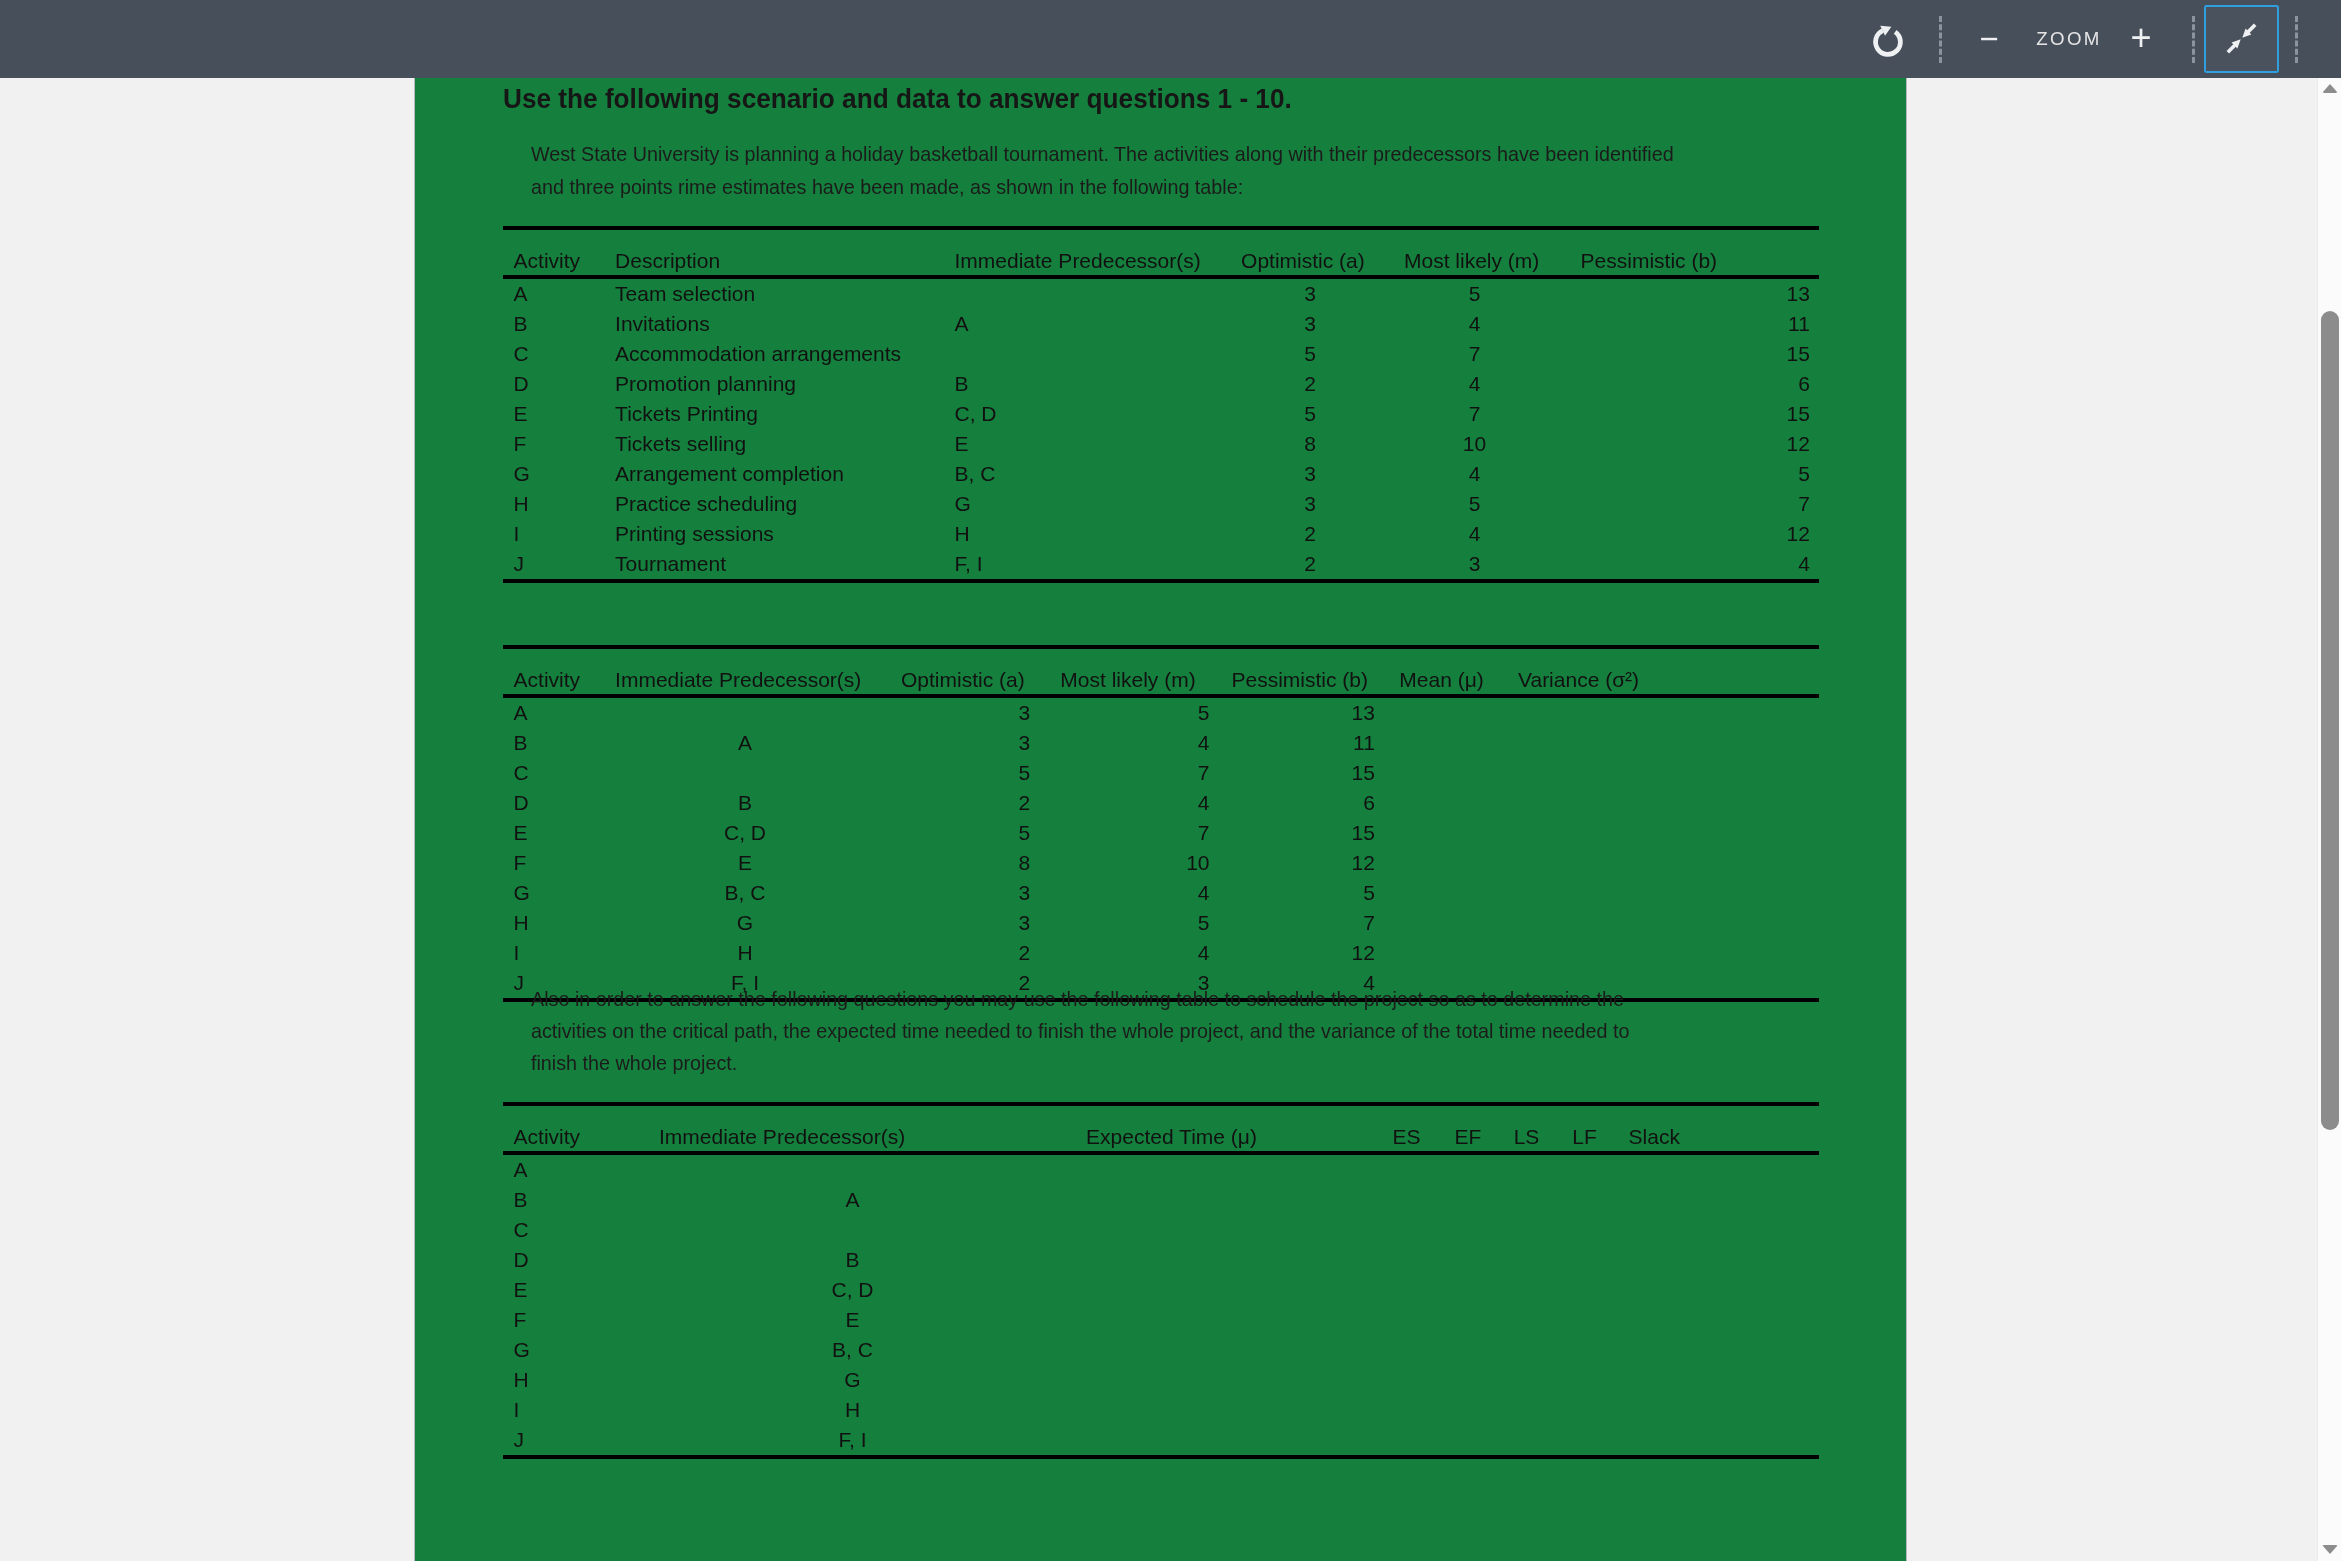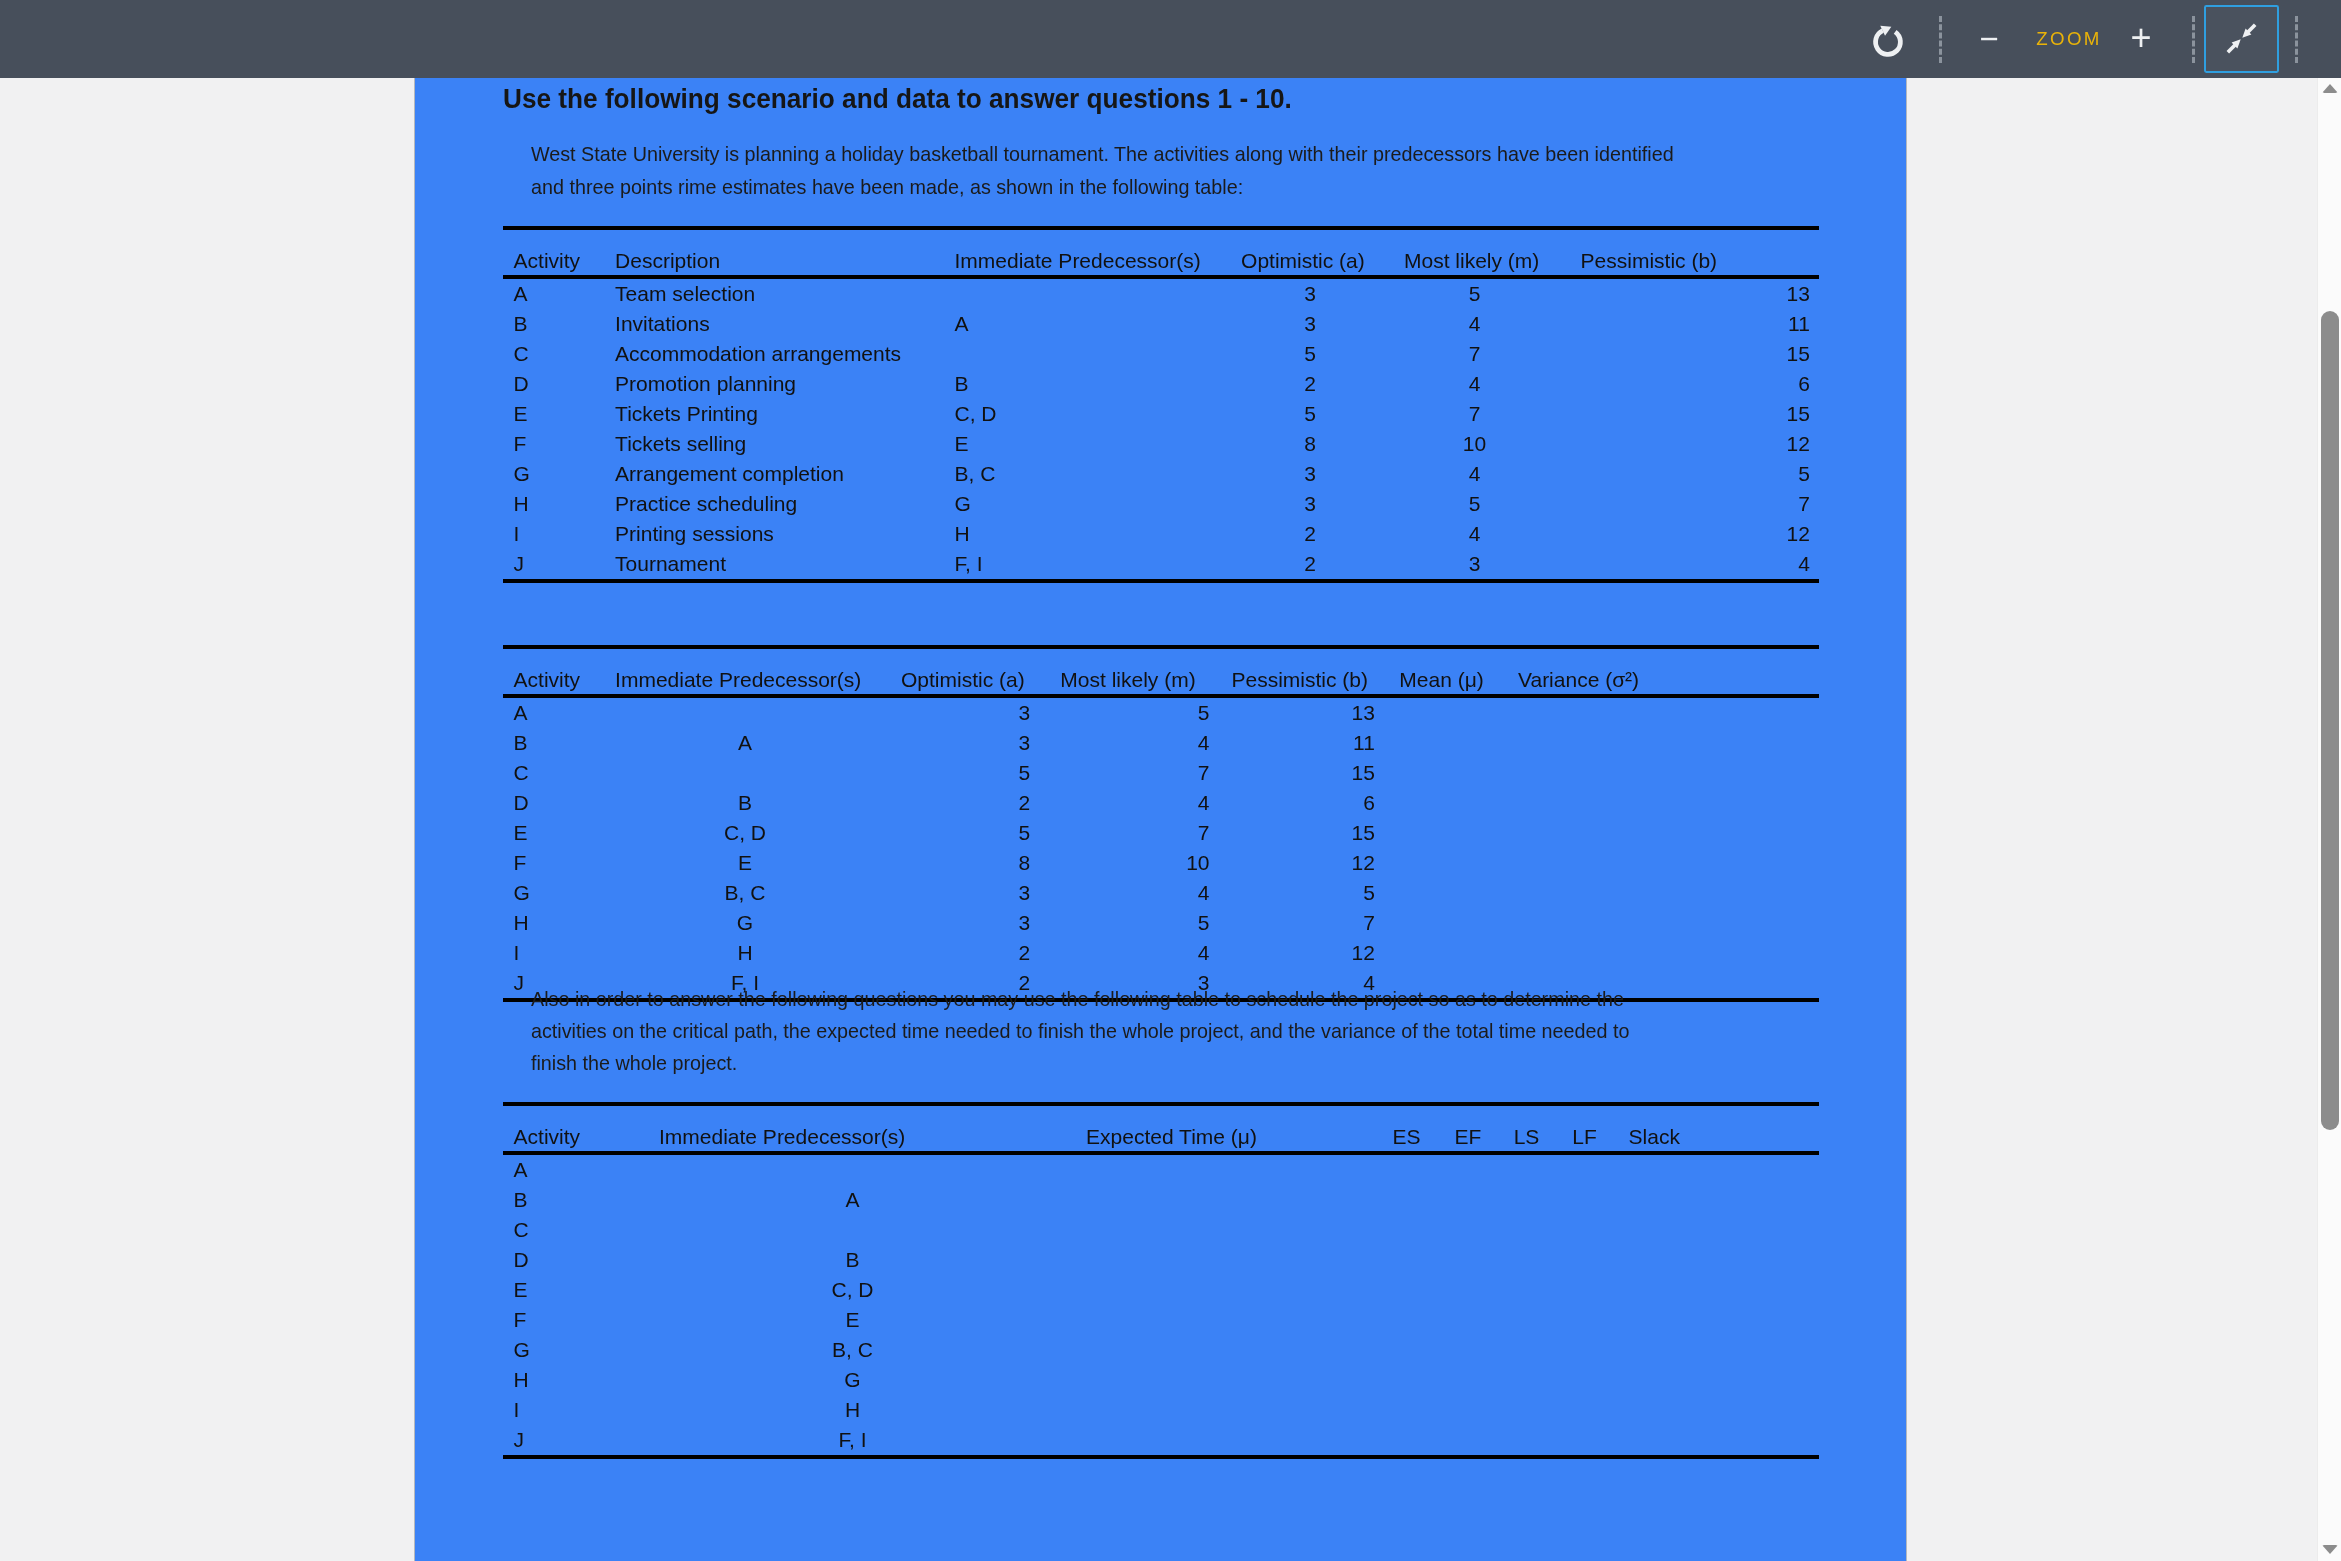--- a/index.html
+++ b/index.html
@@ -18,34 +18,34 @@
     position:absolute;background:transparent;border:none;color:#eef0f2;
     display:flex;align-items:center;justify-content:center;cursor:pointer;padding:0;
   }
   .tb-divider{
     position:absolute;top:16.3px;height:47px;width:0;
     border-left:3.3px dashed #98a0a9;opacity:.85;
   }
   .zoom-label{
     position:absolute;left:2030px;top:0;height:78px;width:78px;
     display:flex;align-items:center;justify-content:center;
-    color:#eab308;font-size:18.7px;letter-spacing:2.4px;
+    color:#e5e5e5;font-size:18.7px;letter-spacing:2.4px;
   }
   .btn-reset{left:1865px;top:18px;width:46px;height:46px;}
   .btn-minus{left:1968px;top:14.6px;width:42px;height:49px;font-size:33px;font-weight:400;}
   .btn-plus{left:2120px;top:13px;width:42px;height:50px;font-size:36px;font-weight:400;}
   .btn-collapse{
     left:2204px;top:4.9px;width:75px;height:68px;
     border:2.4px solid #2f9fe0;border-radius:2.4px;background:rgba(255,255,255,0.02);
   }
   
   .viewport{position:absolute;left:0;top:78px;width:2342px;height:1483px;background:#f1f1f2;}
   .page{
     position:absolute;left:414px;top:0;width:1491px;height:1483px;
-    background:#3b82f6;border-left:1.6px solid #b4b8be;border-right:1.6px solid #b4b8be;
+    background:#15803d;border-left:1.6px solid #b4b8be;border-right:1.6px solid #b4b8be;
   }
   .doc-heading{
     position:absolute;left:88px;top:5.7px;margin:0;
     font-size:27px;font-weight:bold;white-space:nowrap;
     transform:scaleX(.97);transform-origin:left center;color:#161616;
   }
   .para{position:absolute;left:88px;margin-left:28px;}
   .pline{
     white-space:nowrap;font-size:21px;line-height:33px;
     transform:scaleX(.94);transform-origin:left center;color:#1b1b1b;

